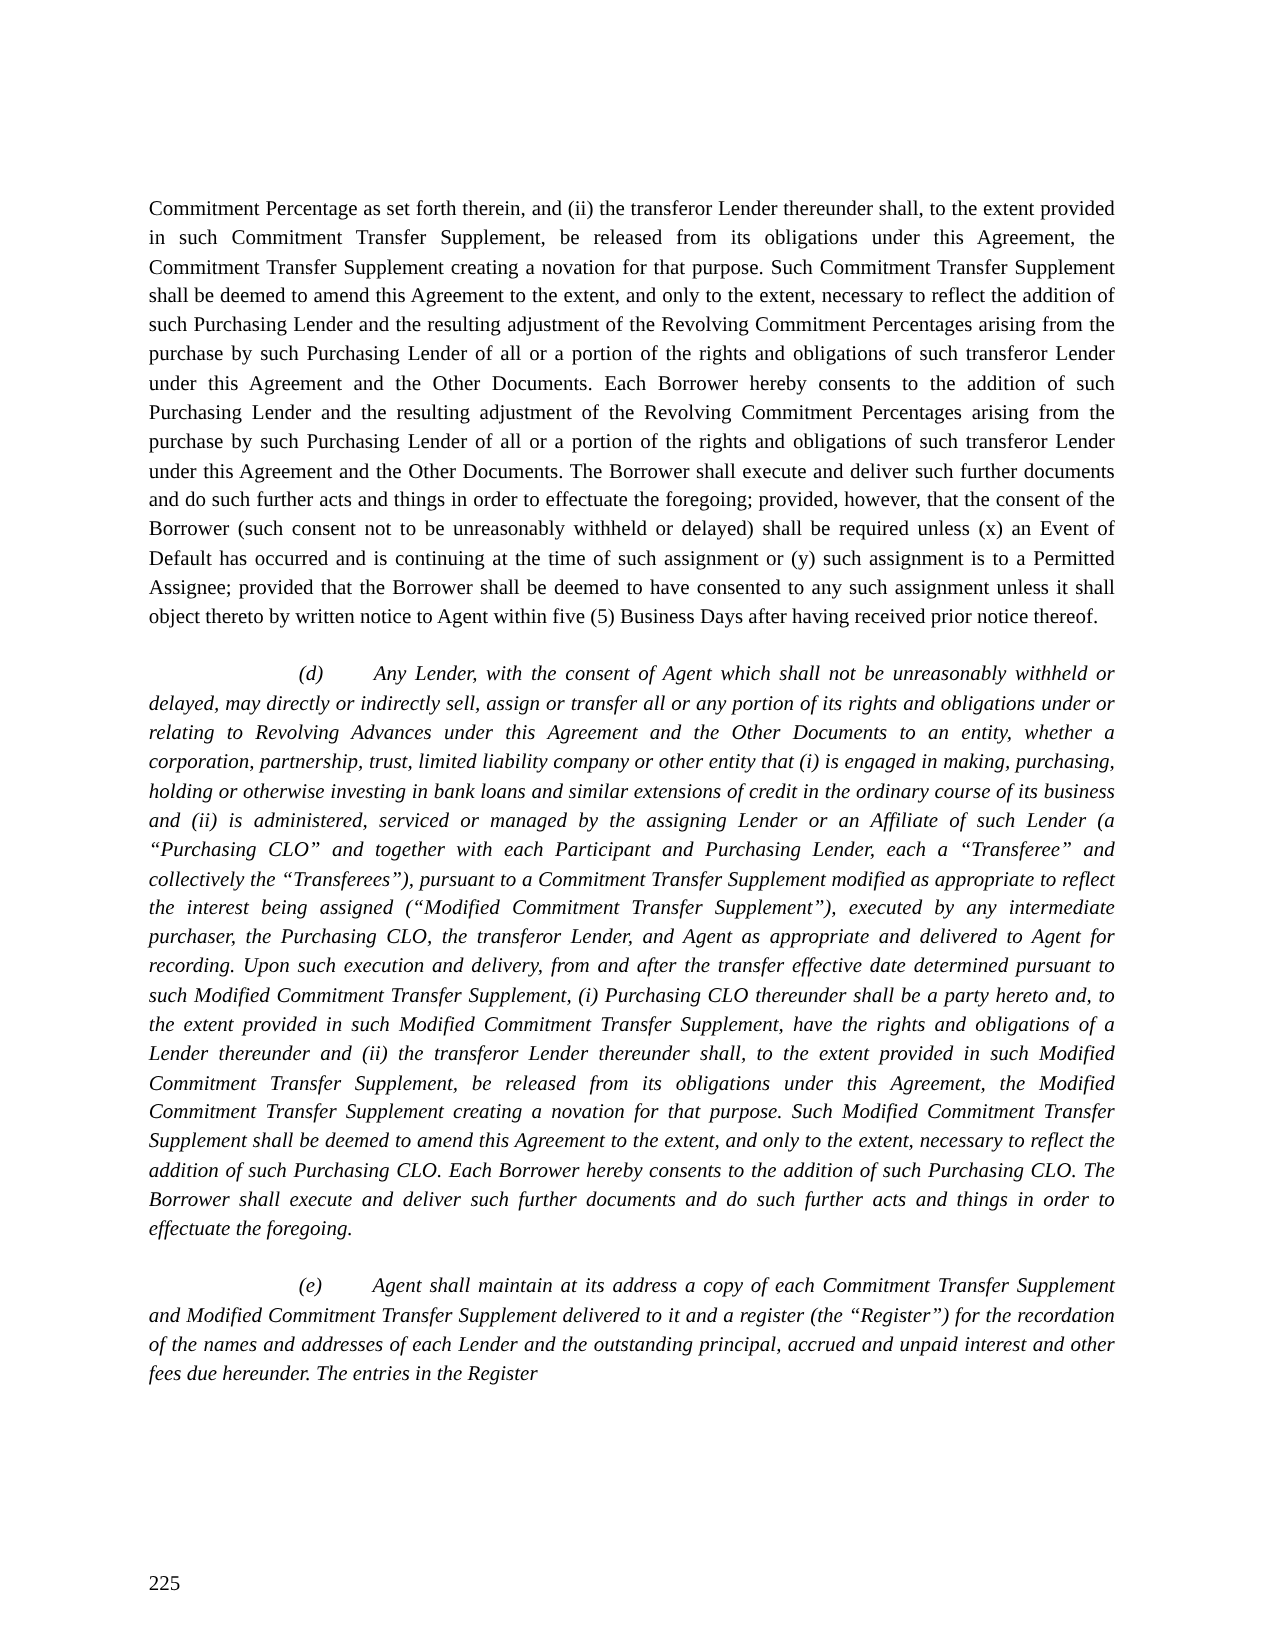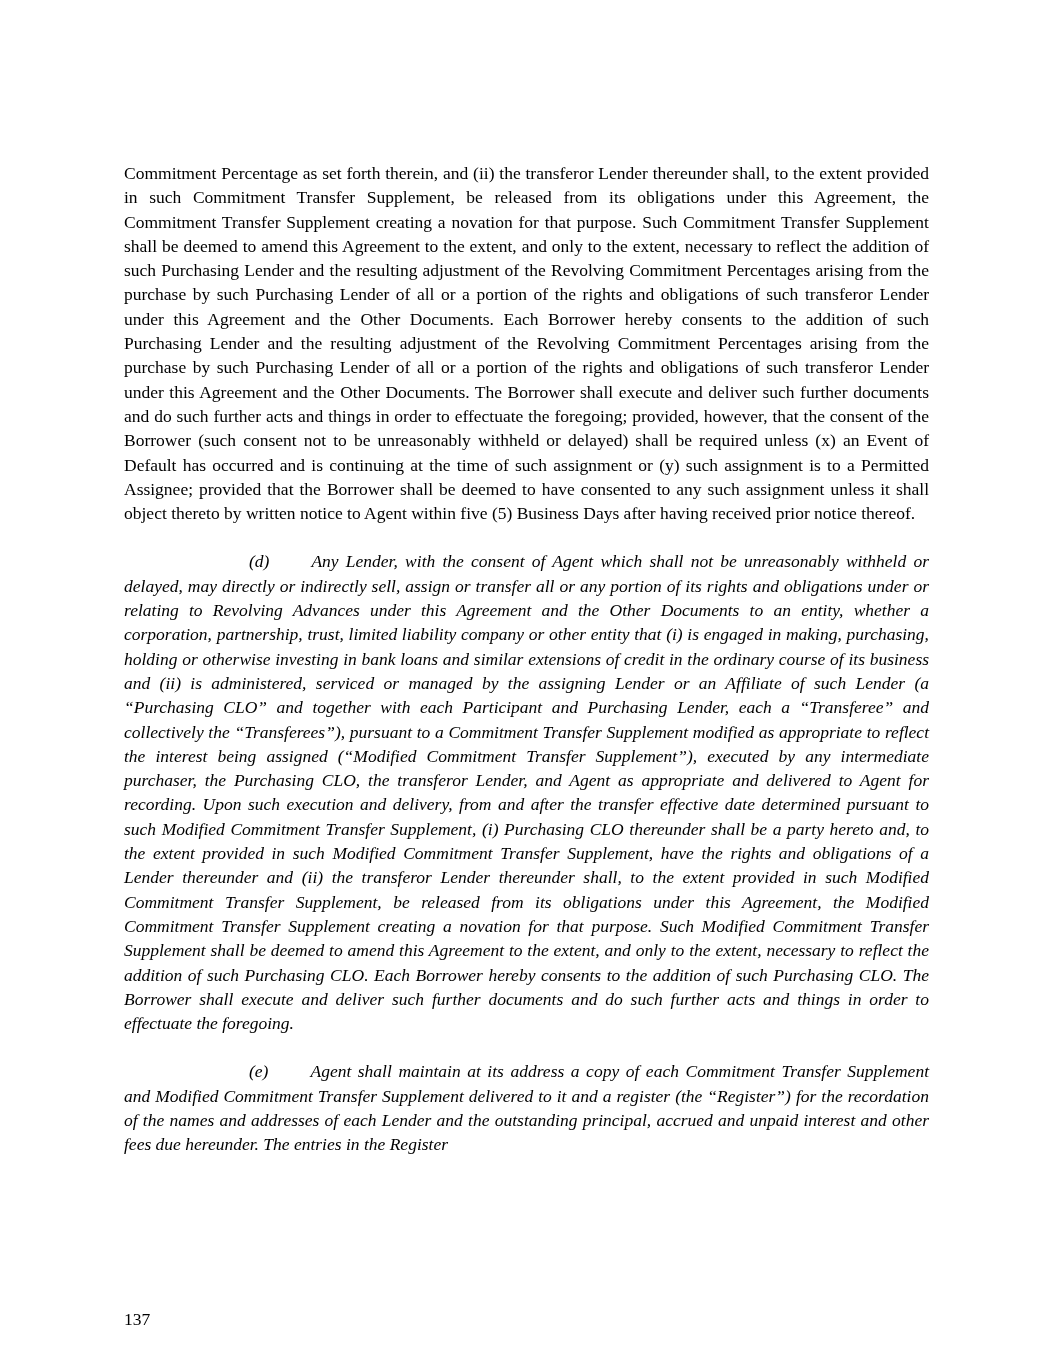--- a/index.html
+++ b/index.html
@@ -51,15 +51,15 @@
 <body>
 
 <div class="page">
 
   <p class="para"><span>Commitment Percentage as set forth therein, and (ii) the transferor Lender thereunder shall, to the extent provided in such Commitment Transfer Supplement, be released from its obligations under this Agreement, the Commitment Transfer Supplement creating a novation for that purpose.  Such Commitment Transfer Supplement shall be deemed to amend this Agreement to the extent, and only to the extent, necessary to reflect the addition of such Purchasing Lender and the resulting adjustment of the Revolving Commitment Percentages arising from the purchase by such Purchasing Lender of all or a portion of the rights and obligations of such transferor Lender under this Agreement and the Other Documents.  Each Borrower hereby consents to the addition of such Purchasing Lender and the resulting adjustment of the Revolving Commitment Percentages arising from the purchase by such Purchasing Lender of all or a portion of the rights and obligations of such transferor Lender under this Agreement and the Other Documents. The Borrower shall execute and deliver such further documents and do such further acts and things in order to effectuate the foregoing; provided, however, that the consent of the Borrower (such consent not to be unreasonably withheld or delayed) shall be required unless (x) an Event of Default has occurred and is continuing at the time of such assignment or (y) such assignment is to a Permitted Assignee; provided that the Borrower shall be deemed to have consented to any such assignment unless it shall object thereto by written notice to Agent within five (5) Business Days after having received prior notice thereof.</span></p>
 
   <p class="para indented"><span class="para-label">(d)</span><span class="para-tab"></span><span>Any Lender, with the consent of Agent which shall not be unreasonably withheld or delayed, may directly or indirectly sell, assign or transfer all or any portion of its rights and obligations under or relating to Revolving Advances under this Agreement and the Other Documents to an entity, whether a corporation, partnership, trust, limited liability company or other entity that (i) is engaged in making, purchasing, holding or otherwise investing in bank loans and similar extensions of credit in the ordinary course of its business and (ii) is administered, serviced or managed by the assigning Lender or an Affiliate of such Lender (a “Purchasing CLO” and together with each Participant and Purchasing Lender, each a “Transferee” and collectively the “Transferees”), pursuant to a Commitment Transfer Supplement modified as appropriate to reflect the interest being assigned (“Modified Commitment Transfer Supplement”), executed by any intermediate purchaser, the Purchasing CLO, the transferor Lender, and Agent as appropriate and delivered to Agent for recording.  Upon such execution and delivery, from and after the transfer effective date determined pursuant to such Modified Commitment Transfer Supplement, (i) Purchasing CLO thereunder shall be a party hereto and, to the extent provided in such Modified Commitment Transfer Supplement, have the rights and obligations of a Lender thereunder and (ii) the transferor Lender thereunder shall, to the extent provided in such Modified Commitment Transfer Supplement, be released from its obligations under this Agreement, the Modified Commitment Transfer Supplement creating a novation for that purpose.  Such Modified Commitment Transfer Supplement shall be deemed to amend this Agreement to the extent, and only to the extent, necessary to reflect the addition of such Purchasing CLO.  Each Borrower hereby consents to the addition of such Purchasing CLO.  The Borrower shall execute and deliver such further documents and do such further acts and things in order to effectuate the foregoing.</span></p>
 
   <p class="para indented"><span class="para-label">(e)</span><span class="para-tab"></span><span>Agent shall maintain at its address a copy of each Commitment Transfer Supplement and Modified Commitment Transfer Supplement delivered to it and a register (the “Register”) for the recordation of the names and addresses of each Lender and the outstanding principal, accrued and unpaid interest and other fees due hereunder.  The entries in the Register</span></p>
 
-  <div class="page-number">137</div>
+  <div class="page-number">225</div>
 
 </div>
 
 </body></html>

